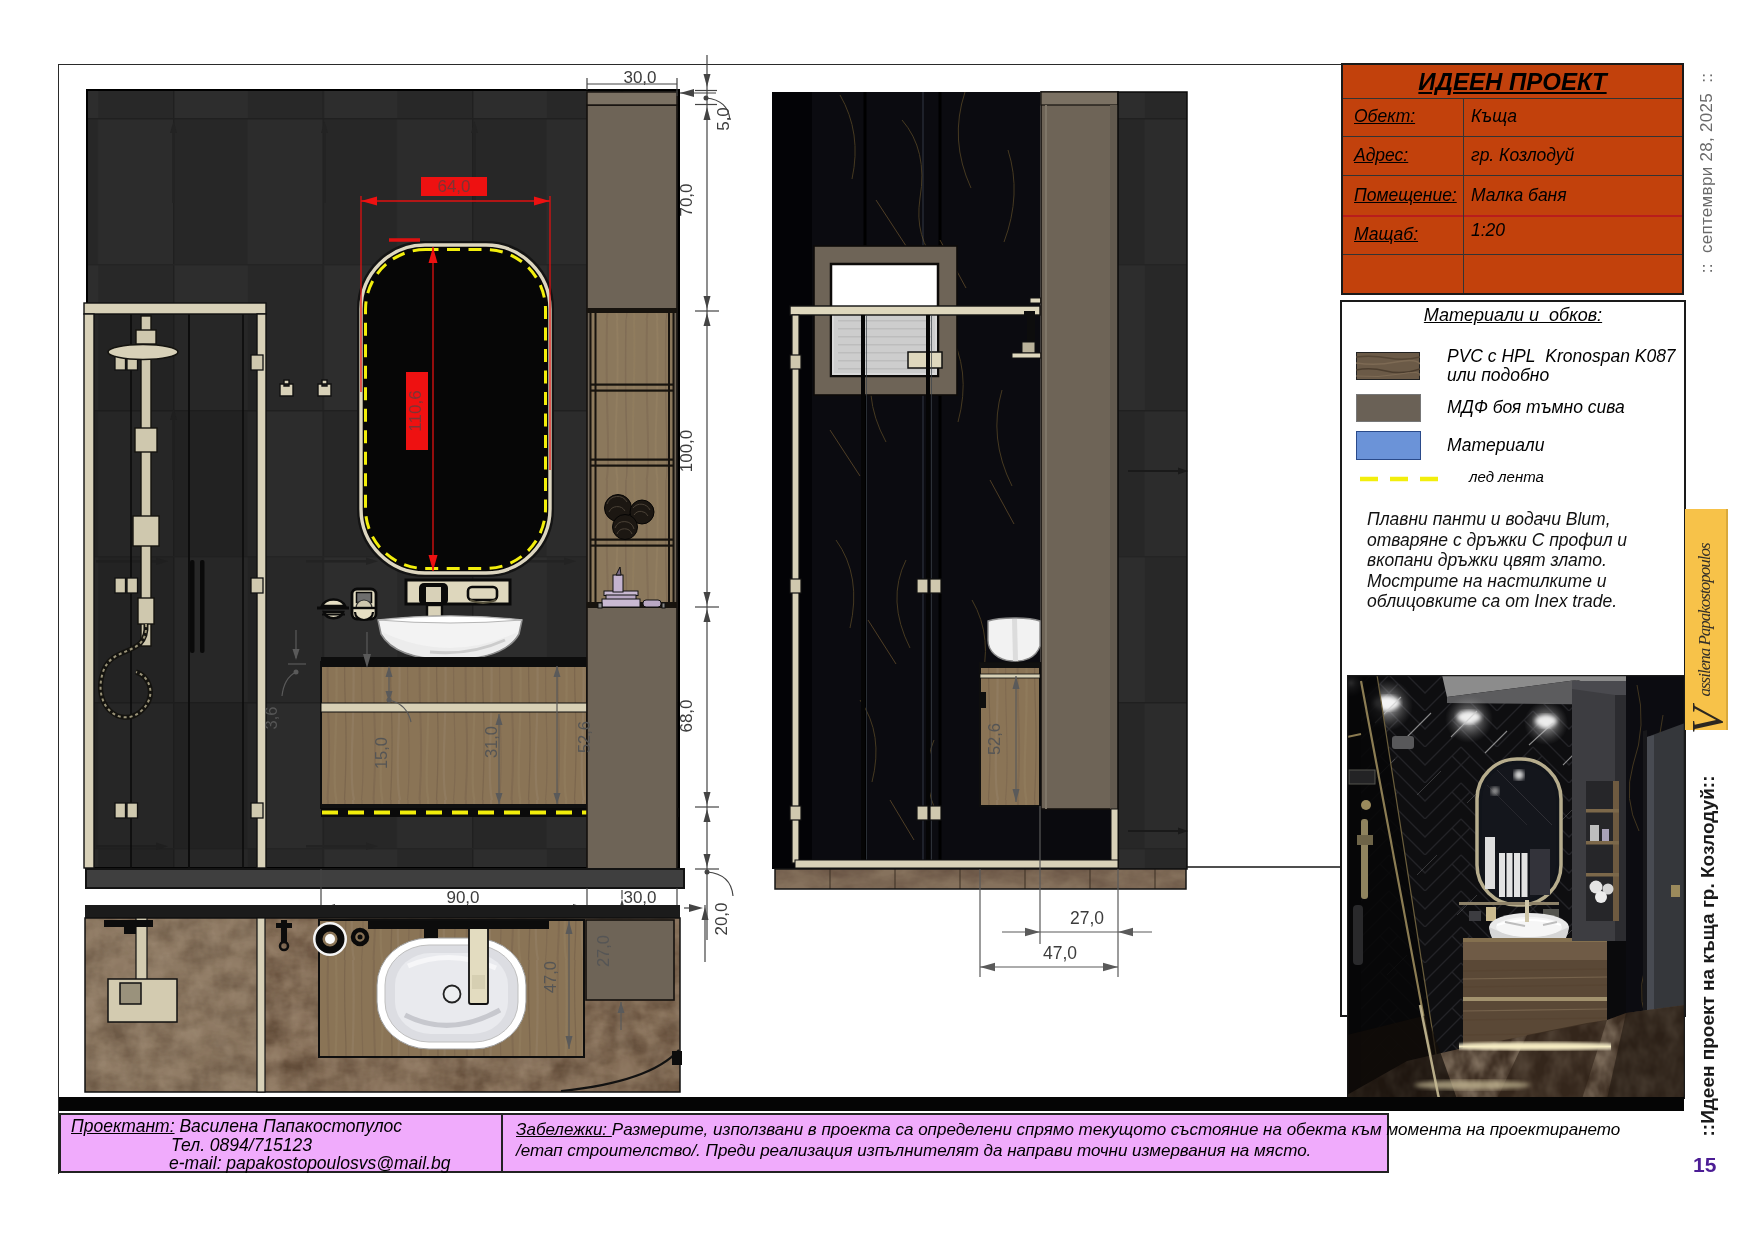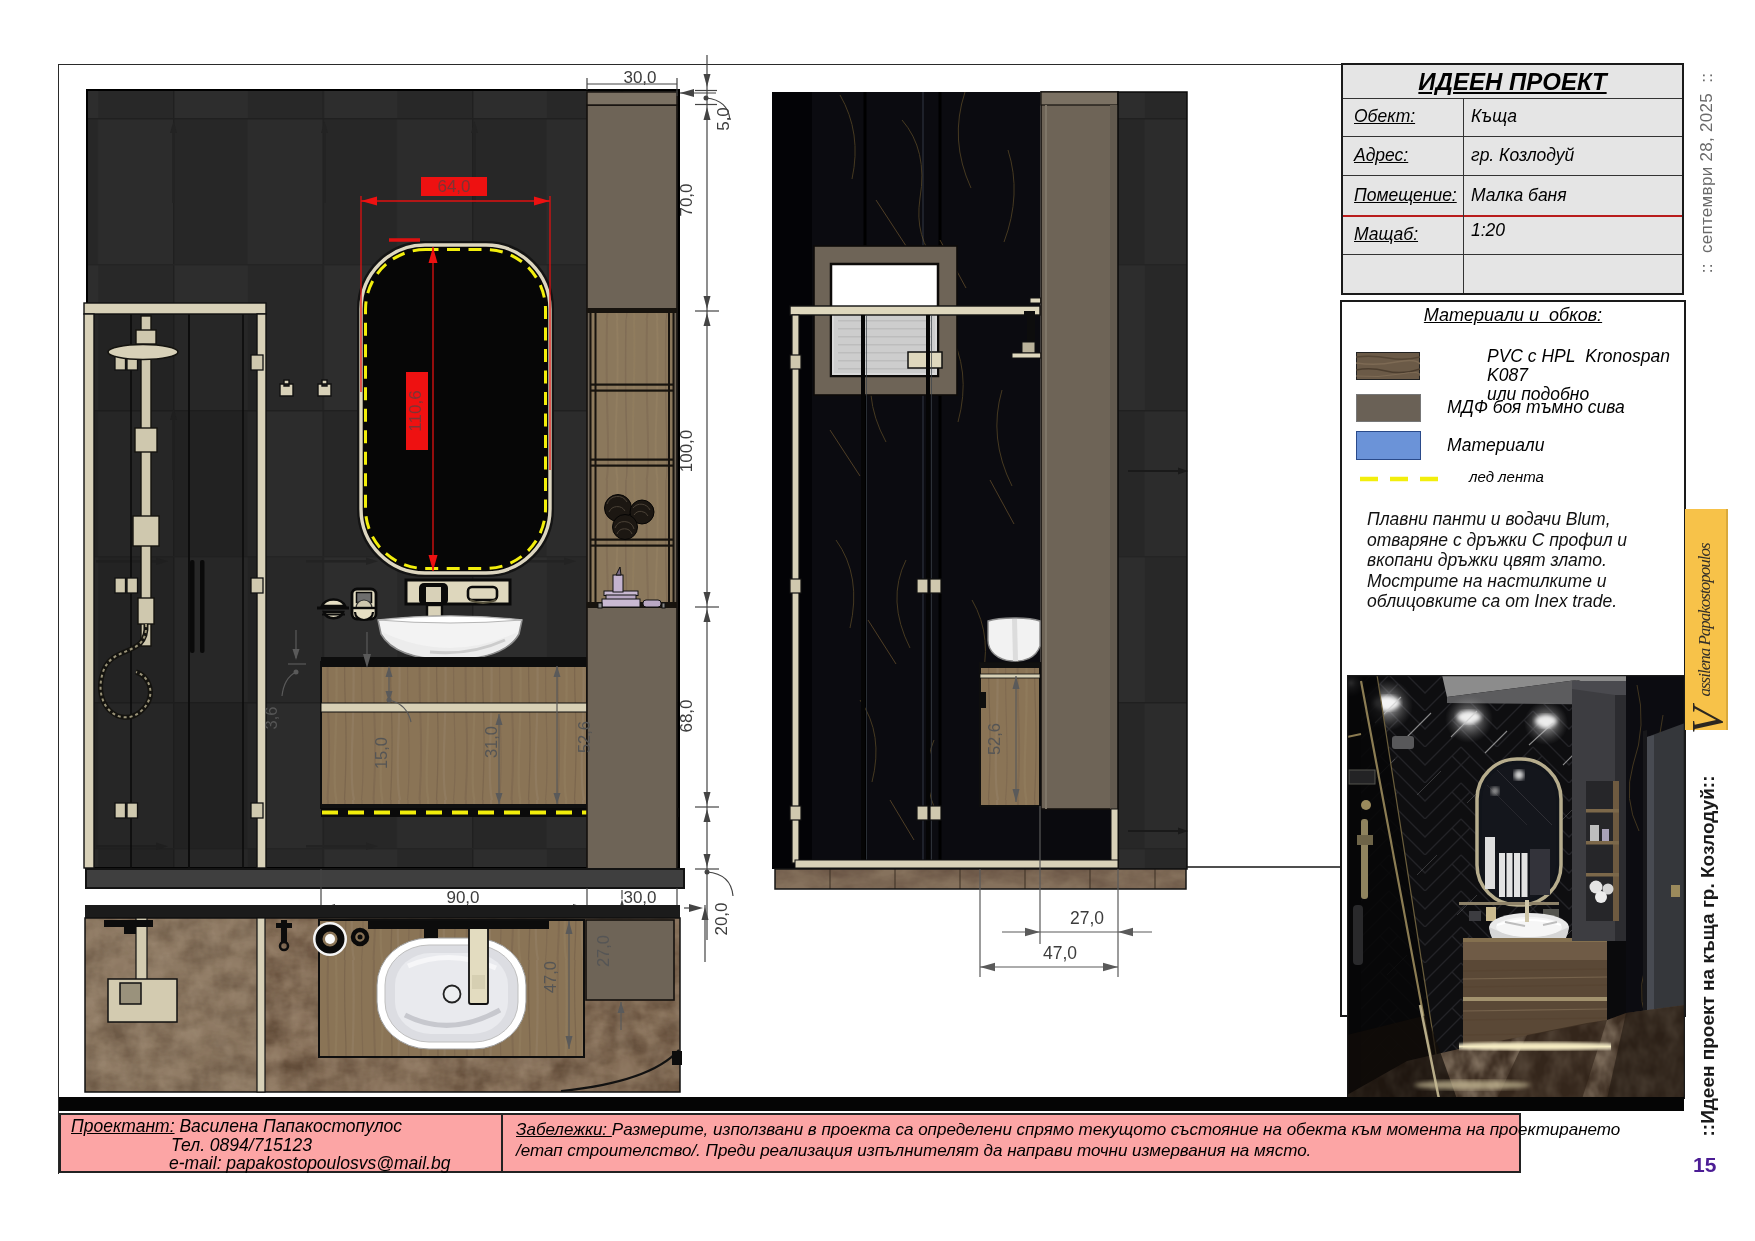--- a/index.html
+++ b/index.html
@@ -514,21 +514,21 @@
   <line x1="980" y1="967" x2="1118" y2="967"></line>
   <path d="M980,967 l15,-4.2 l0,8.4 z" fill="#5a5a5a" stroke="none"></path>
   <path d="M1118,967 l-15,-4.2 l0,8.4 z" fill="#5a5a5a" stroke="none"></path>
 </g>
 <g font-size="17.5" fill="#3c3c3c">
   <text x="1087" y="924" text-anchor="middle">27,0</text>
   <text x="1060" y="959" text-anchor="middle">47,0</text>
 </g>
 </svg>
 
-<div class="abs" style="left:1341px;top:63px;width:343px;height:232px;border:2px solid #1a1a1a;box-sizing:border-box;background:#e5e5e5;">
+<div class="abs" style="left:1341px;top:63px;width:343px;height:232px;border:2px solid #1a1a1a;box-sizing:border-box;background:#c2410c;">
 
   <div class="abs" style="left:0;top:0;width:100%;height:33px;border-bottom:1px solid #333;text-align:center;">
     <span class="it u" style="font-weight:bold;font-size:24px;line-height:33px;color:#000;">ИДЕЕН ПРОЕКТ</span>
   </div>
 
   <div class="abs" style="left:0;top:33px;width:100%;height:38px;border-bottom:1px solid #333;">
     <div class="abs it u" style="left:11px;top:8px;font-size:17.5px;">Обект:</div>
     <div class="abs it" style="left:128px;top:8px;font-size:17.5px;">Къща</div>
   </div>
 
@@ -554,21 +554,21 @@
 
   <div class="abs it u" style="left:0;top:3px;width:100%;text-align:center;font-size:18px;">Материали и&nbsp; обков:</div>
 
   <svg class="abs" style="left:14px;top:50px;" width="64" height="28">
       <rect x="0.5" y="0.5" width="63" height="27" fill="#6b5a47" stroke="#222"></rect>
       <path d="M0,5 Q16,3 32,6 T64,5" stroke="#544534" stroke-width="1.5" fill="none"></path>
       <path d="M0,11 Q20,14 40,10 T64,12" stroke="#7d6a54" stroke-width="1.5" fill="none"></path>
       <path d="M0,18 Q14,15 30,19 T64,17" stroke="#4b3d2e" stroke-width="1.5" fill="none"></path>
       <path d="M0,24 Q22,26 44,22 T64,24" stroke="#7d6a54" stroke-width="1" fill="none"></path>
     </svg>
-  <div class="abs it" style="left:105px;top:45px;font-size:17.5px;line-height:19px;margin-left:40px;">PVC с HPL&nbsp; Kronospan K087<br>или подобно</div>
+  <div class="abs it" style="left:105px;top:45px;font-size:17.5px;line-height:19px;">PVC с HPL&nbsp; Kronospan K087<br>или подобно</div>
 
   <div class="abs" style="left:14px;top:92px;width:63px;height:26px;background:#6a6156;border:1px solid #777;"></div>
   <div class="abs it" style="left:105px;top:95px;font-size:17.5px;">МДФ боя тъмно сива</div>
 
   <div class="abs" style="left:14px;top:129px;width:63px;height:27px;background:#6b93d8;border:1px solid #2a4a8a;"></div>
   <div class="abs it" style="left:105px;top:133px;font-size:17.5px;">Материали</div>
 
   <svg class="abs" style="left:18px;top:172px;" width="80" height="10">
       <line x1="0" y1="5" x2="78" y2="5" stroke="#f2ee0c" stroke-width="4.5" stroke-dasharray="18 12"></line>
     </svg>
@@ -746,21 +746,21 @@
     </g>
 
     <line x1="73" y1="330" x2="92" y2="424" stroke="#c9bd96" stroke-width="2.5" opacity="0.9"></line>
 
     <rect x="0.5" y="0.5" width="337" height="423" fill="none" stroke="#1a1a1a" stroke-width="1.5"></rect>
   </svg>
 </div>
 
 <div class="abs" style="left:59px;top:1097px;width:1625px;height:14px;background:#050505;"></div>
 
-<div class="abs" style="left:59px;top:1113px;width:1462px;height:60px;border:2px solid #222;box-sizing:border-box;background:#fca5a5;">
+<div class="abs" style="left:59px;top:1113px;width:1330px;height:60px;border:2px solid #222;box-sizing:border-box;background:#f0abfc;">
 
   <div class="abs" style="left:440px;top:0;width:2px;height:56px;background:#222;"></div>
 
   <div class="abs it" style="left:10px;top:2px;font-size:17.5px;line-height:18.5px;color:#000;">
     <span class="u">Проектант:</span> Василена Папакостопулос<br>
     <span style="padding-left:100px;">Тел. 0894/715123</span><br>
     <span style="padding-left:98px;margin-top:36px;">e-mail: papakostopoulosvs@mail.bg</span>
   </div>
 
   <div class="abs it" style="left:455px;top:4px;width:1165px;font-size:17px;line-height:21px;color:#000;">

